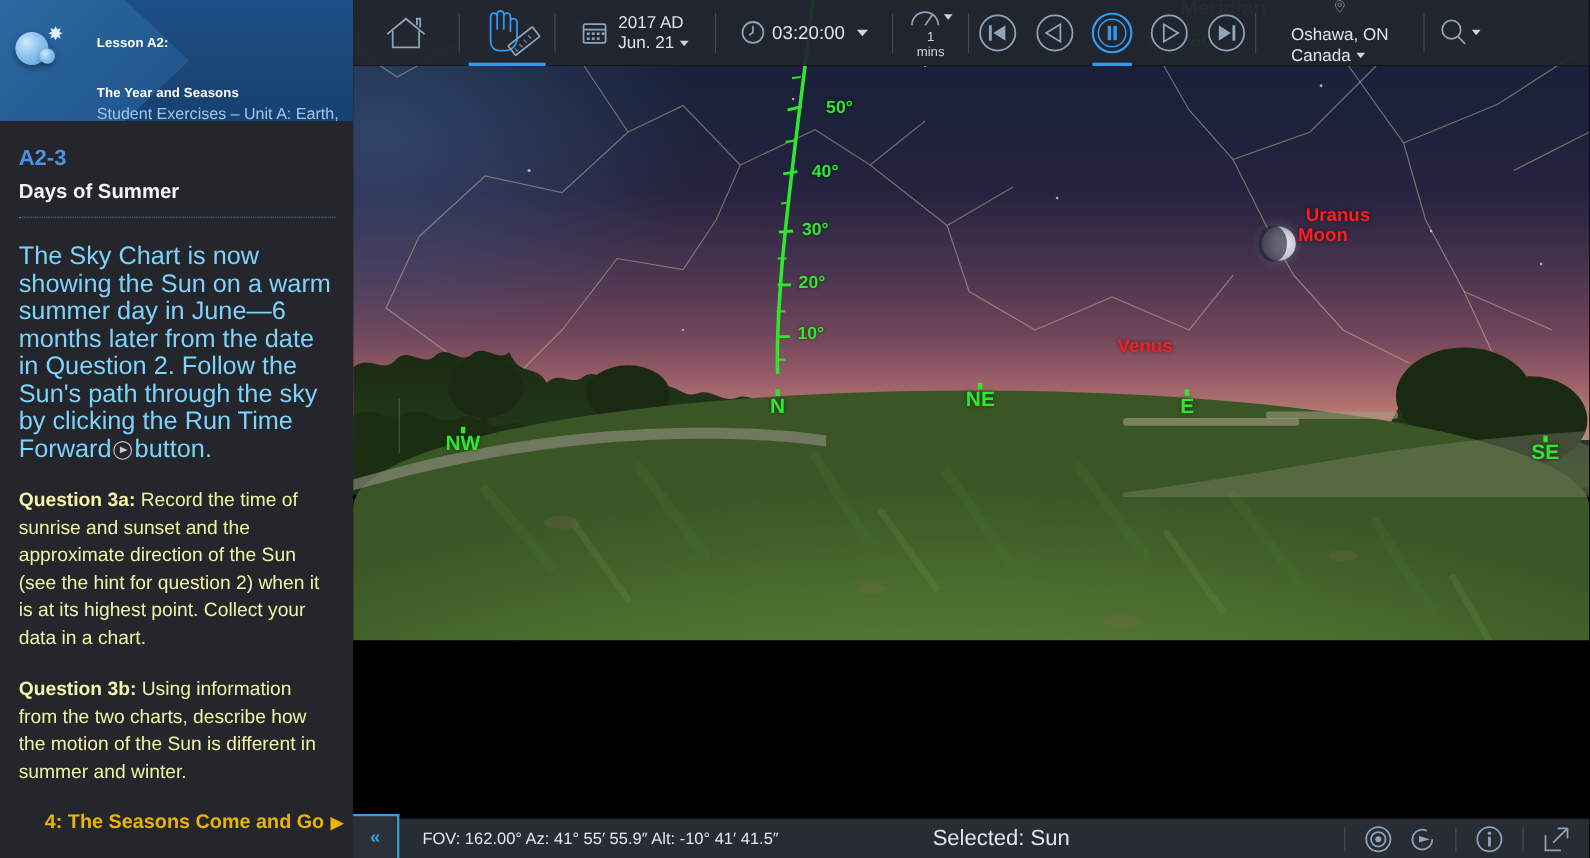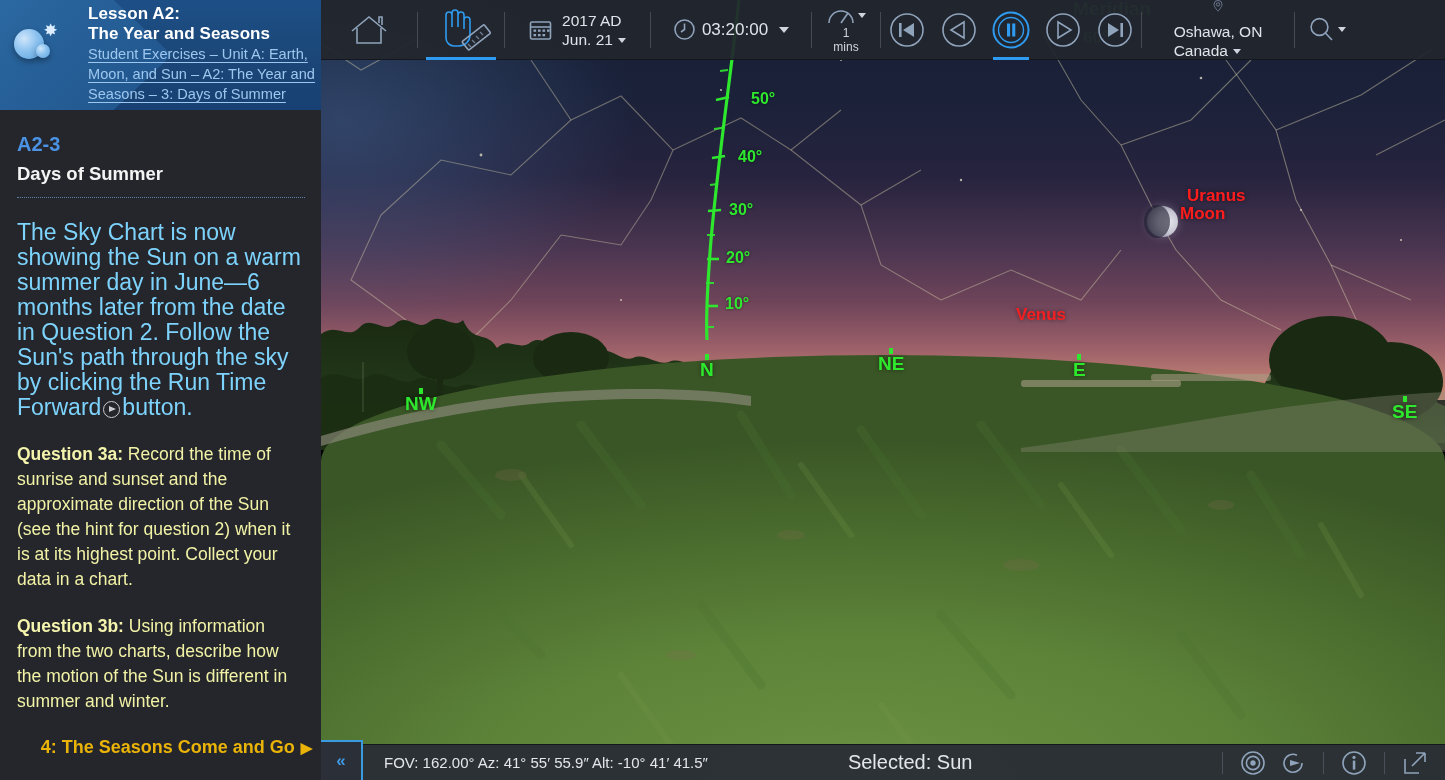--- a/index.html
+++ b/index.html
@@ -33,22 +33,22 @@
     box-shadow: 0 3px 6px rgba(0,0,0,.35);
   }
   #planet-big { left: 14px; top: 29px; width: 30px; height: 30px; }
   #planet-small { left: 36px; top: 44px; width: 14px; height: 14px; }
   #sun-icon-badge {
     position: absolute; left: 42px; top: 22px; width: 17px; height: 17px;
     color: #dceeff; font-size: 17px; line-height: 17px; text-align: center;
   }
   #lesson-title-wrap { position: absolute; left: 88px; top: 4px; width: 232px; }
   .lesson-line {
-    color: #ffffff; font-weight: bold; font-size: 17px; line-height: 20px;
-    letter-spacing: .1px; white-space: nowrap;
+    color: #ffffff; font-weight: bold; font-size: 12px; line-height: 20px;
+    letter-spacing: .1px; white-space: nowrap; margin-top: 25px;
   }
   #breadcrumb {
     color: #9ec7ef; font-size: 14.6px; line-height: 20px;
     text-decoration: underline; text-underline-offset: 3px;
   }
 
   
   #sidebar-body { position: absolute; left: 0; top: 110px; width: 321px; height: 600px; padding: 22px 17px 0 17px; }
   #lesson-code { color: #4b92e4; font-weight: bold; font-size: 20px; line-height: 24px; }
   #lesson-subtitle { color: #f4f4f4; font-weight: bold; font-size: 18.5px; line-height: 24px; margin-top: 6px; }
@@ -72,21 +72,21 @@
     margin-top: 22px; color: #f2f2a6; font-size: 17.5px; line-height: 25px;
   }
   .question b { color: #f4f4ad; font-weight: bold; }
   #next-lesson {
     position: absolute; left: 16px; bottom: 22px; width: 321px; text-align: center;
     color: #eab308; font-weight: bold; font-size: 18px;
   }
   #next-lesson .arrow { display: inline-block; margin-left: 6px; font-size: 15px; }
 
   
-  #skyview { position: absolute; left: 321px; top: 0; width: 1124px; height: 780px; overflow: hidden; }
+  #skyview { position: absolute; left: 321px; top: 0; width: 1124px; height: 582px; overflow: hidden; }
   #sky {
     position: absolute; left: 0; top: 0; width: 1124px; height: 400px;
     background:
       radial-gradient(ellipse 420px 300px at 2% 30%, rgba(70,110,160,.45) 0%, rgba(70,110,160,0) 70%),
       linear-gradient(180deg,
         #161d33 0%, #1a2139 22%, #26233e 44%,
         #4a3550 62%, #70455a 76%, #9c6069 87%, #c08072 96%, #ca8a78 100%);
   }
   #constellations { position: absolute; left: 0; top: 0; width: 1124px; height: 400px; }
   #meridian-layer { position: absolute; left: 0; top: 0; width: 1124px; height: 420px; }

